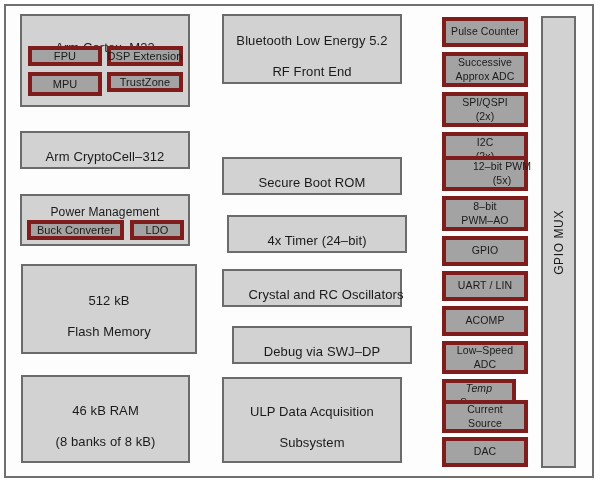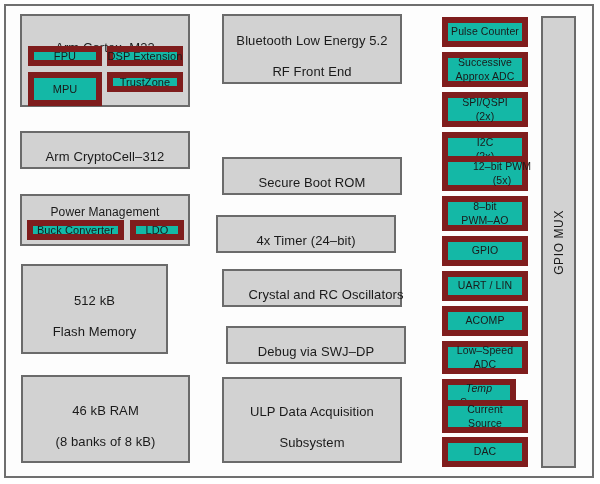--- a/index.html
+++ b/index.html
@@ -34,22 +34,22 @@
     text-align:center;
     color:#1a1a1a;
     line-height:1.32;
     letter-spacing:.1px;
   }
   .gray{
     background:#d2d2d2;
     border:2px solid #6b6b6b;
   }
   .white{
-    background:#14b8a6;
-    border:6px solid #7f1d1d;
+    background:#a3a3a3;
+    border:4px solid #7f1d1d;
   }
   .ln{display:block;white-space:nowrap;}
   .f13{font-size:13px;margin-top:14px;}
   .f12{font-size:12px;}
   .f11{font-size:11px;}
   .f105{font-size:10.5px;}
   
   .comp{justify-content:flex-start;padding-top:9px;}
   
   .vbar{
@@ -79,70 +79,70 @@
 
   <div class="blk gray comp" style="left:20px;top:14px;width:170px;height:93px;">
     <span class="ln f13">Arm Cortex–M33</span>
   </div>
   <div class="blk white" style="left:28px;top:46px;width:74px;height:20px;">
     <span class="ln f11">FPU</span>
   </div>
   <div class="blk white" style="left:107px;top:46px;width:76px;height:20px;">
     <span class="ln f11">DSP Extension</span>
   </div>
-  <div class="blk white" style="left:28px;top:72px;width:74px;height:34px;">
+  <div class="blk white" style="left:28px;top:72px;width:74px;height:24px;">
     <span class="ln f11">MPU</span>
   </div>
   <div class="blk white" style="left:107px;top:72px;width:76px;height:20px;">
     <span class="ln f11">TrustZone</span>
   </div>
 
   <div class="blk gray" style="left:20px;top:131px;width:170px;height:38px;">
     <span class="ln f13">Arm CryptoCell–312</span>
   </div>
 
   <div class="blk gray comp" style="left:20px;top:194px;width:170px;height:52px;">
     <span class="ln f12">Power Management</span>
   </div>
   <div class="blk white" style="left:27px;top:220px;width:97px;height:20px;">
     <span class="ln f11">Buck Converter</span>
   </div>
   <div class="blk white" style="left:130px;top:220px;width:54px;height:20px;">
     <span class="ln f11">LDO</span>
   </div>
 
-  <div class="blk gray" style="left:21px;top:264px;width:147px;height:90px;">
+  <div class="blk gray" style="left:21px;top:264px;width:176px;height:90px;">
     <span class="ln f13">512 kB</span>
     <span class="ln f13">Flash Memory</span>
   </div>
 
   <div class="blk gray" style="left:21px;top:375px;width:169px;height:88px;">
     <span class="ln f13">46 kB RAM</span>
     <span class="ln f13">(8 banks of 8 kB)</span>
   </div>
 
   <div class="blk gray" style="left:222px;top:14px;width:180px;height:70px;">
     <span class="ln f13">Bluetooth Low Energy 5.2</span>
     <span class="ln f13">RF Front End</span>
   </div>
 
 
   <div class="blk gray" style="left:222px;top:157px;width:180px;height:38px;">
     <span class="ln f13">Secure Boot ROM</span>
   </div>
 
-  <div class="blk gray" style="left:216px;top:215px;width:180px;height:38px;">
+  <div class="blk gray" style="left:227px;top:215px;width:180px;height:38px;">
     <span class="ln f13">4x Timer (24–bit)</span>
   </div>
 
   <div class="blk gray" style="left:222px;top:269px;width:180px;height:38px;padding-left:28px;">
     <span class="ln f13">Crystal and RC Oscillators</span>
   </div>
 
-  <div class="blk gray" style="left:226px;top:326px;width:180px;height:38px;">
+  <div class="blk gray" style="left:232px;top:326px;width:180px;height:38px;">
     <span class="ln f13">Debug via SWJ–DP</span>
   </div>
 
   <div class="blk gray" style="left:222px;top:377px;width:180px;height:86px;">
     <span class="ln f13">ULP Data Acquisition</span>
     <span class="ln f13">Subsystem</span>
   </div>
 
   <div class="blk white" style="left:442px;top:17px;width:86px;height:30px;">
     <span class="ln f105">Pulse Counter</span>

